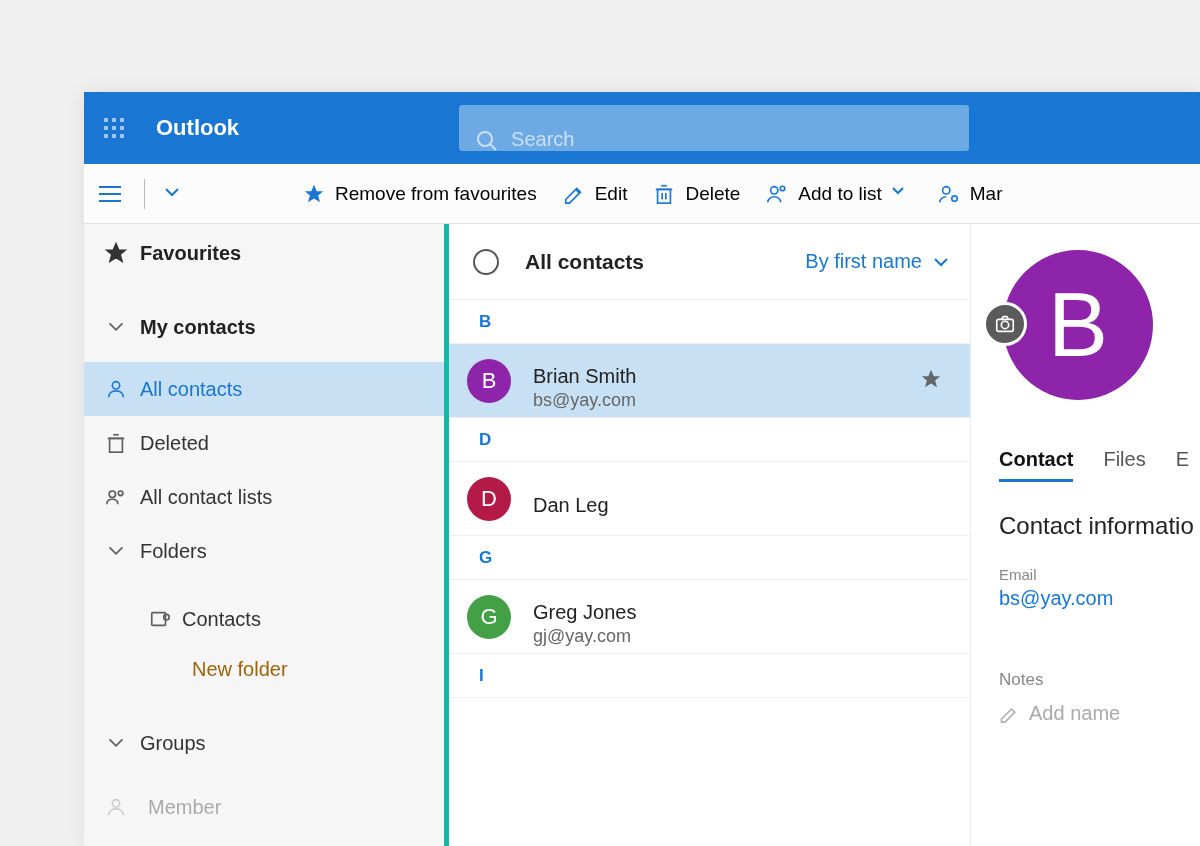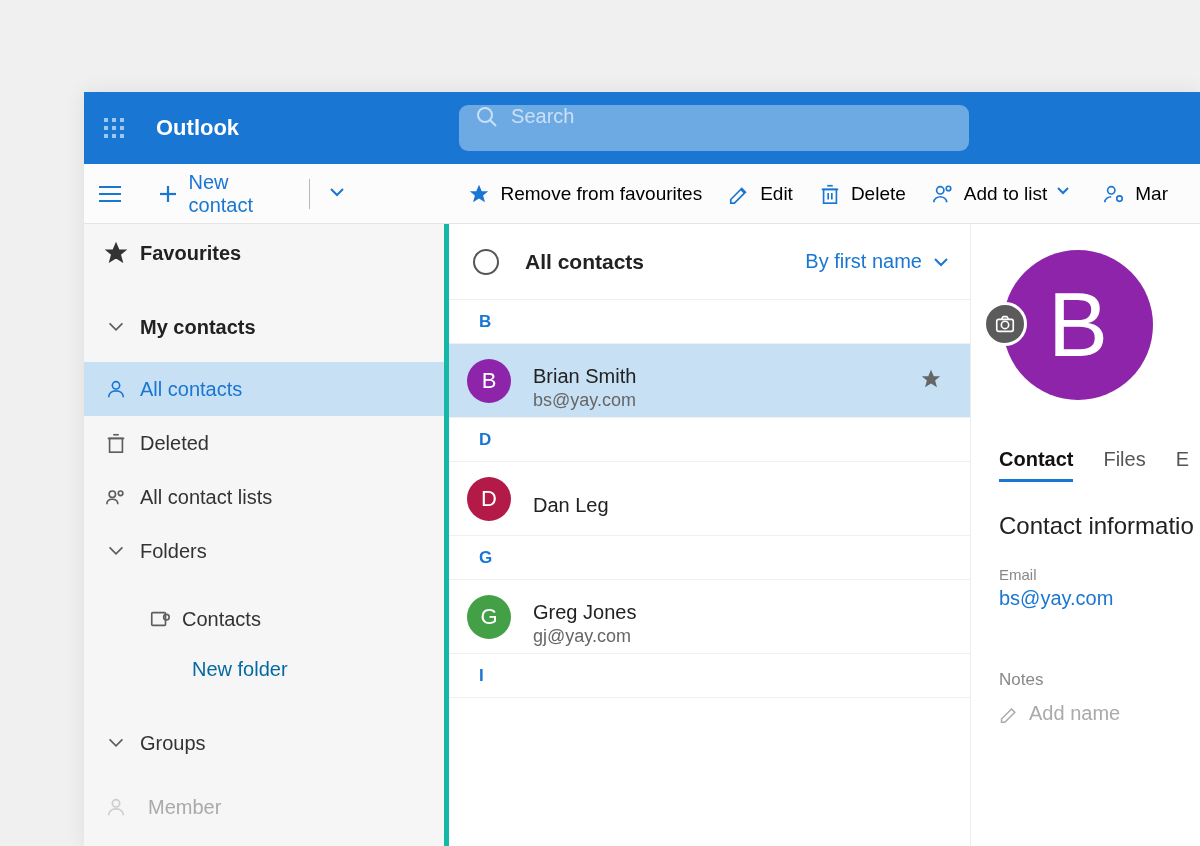--- a/index.html
+++ b/index.html
@@ -27,22 +27,22 @@
   width: 40px; height: 40px; display: flex; align-items: center; justify-content: center; cursor: pointer;
 }
 .apps-grid { display: grid; grid-template-columns: repeat(3,4px); grid-gap: 4px; }
 .apps-grid span { width: 4px; height: 4px; background: #9ec7ef; }
 .app-title { font-size: 22px; font-weight: 600; margin-left: 22px; cursor: pointer; }
 .search-box {
   margin-left: 220px;
   width: 510px;
   height: 46px;
   background: #6daae4;
-  border-radius: 9px;
-  display: flex; align-items: flex-start; padding: 0 16px;
+  border-radius: 3px;
+  display: flex; align-items: flex-end; padding: 0 16px;
   color: #c9e0f5;
 }
 .search-box svg { width: 22px; height: 22px; stroke: #c9e0f5; stroke-width: 2; fill: none; }
 .search-input { background: transparent; border: none; outline: none; color: #c9e0f5; font-size: 20px; margin-left: 14px; flex: 1; }
 .search-input::placeholder { color: #c9e0f5; }
 
 .toolbar {
   height: 60px; border-bottom: 1px solid #e5e5e5; background:#fcfcfc;
   display: flex; align-items: center; padding: 0 6px;
 }
@@ -66,21 +66,21 @@
 .body-row { flex: 1; display: flex; overflow: hidden; }
 
 .sidebar { width: 365px; background: #f6f6f6; border-right: 5px solid #14b8a6; font-size: 20px; color: #333; padding-top: 2px;}
 .sb-item { display: flex; align-items: center; height: 54px; padding: 0 8px; cursor: pointer; }
 .sb-item .ic { width: 48px; display: flex; justify-content: center; }
 .sb-item .ic svg { width: 22px; height: 22px; stroke: #605e5c; stroke-width: 1.8; fill: none; }
 .sb-item.bold { font-weight: 600; color: #222; }
 .sb-item.active { background: #c7e0f4; color: #1976d2; }
 .sb-item.active .ic svg { stroke: #1976d2; }
 .sb-sub { padding-left: 54px; }
-.sb-link { color: #0369a1; padding-left: 108px; height: 46px; display:flex; align-items:center; cursor:pointer;}
+.sb-link { color: #a16207; padding-left: 108px; height: 46px; display:flex; align-items:center; cursor:pointer;}
 .sb-faded { color: #aaa; gap: 8px; }
 .star-fill { fill: #333 !important; stroke: #333 !important; }
 
 .list-col { flex: 1; display: flex; flex-direction: column; min-width: 0;}
 .list-header { height: 76px; display: flex; align-items: center; padding: 0 20px 0 24px; border-bottom: 1px solid #eee; }
 .sel-circle { width: 26px; height: 26px; border: 2px solid #555; border-radius: 50%; cursor:pointer;}
 .list-title { font-weight: 600; font-size: 21px; margin-left: 26px; color: #222;}
 .sort-btn { margin-left: auto; color: #1976d2; font-size: 20px; display:flex; align-items:center; cursor:pointer;}
 .sort-btn svg { width: 18px; height: 18px; stroke: #1976d2; stroke-width: 2; fill: none; margin-left: 10px;}
 
@@ -137,27 +137,20 @@
       <input class="search-input" placeholder="Search" style="">
     </div>
   </div>
 
   <div class="toolbar">
     <div class="hamburger">
         <span></span>
         <span></span>
         <span></span>
       </div>
-    <div class="new-contact">
-      <svg>
-          <line x1="11" y1="3" x2="11" y2="19"></line>
-          <line x1="3" y1="11" x2="19" y2="11"></line>
-        </svg>
-      <span>New contact</span>
-    </div>
     <div class="divider-v"></div>
     <div class="chev-btn">
       <svg>
           <polyline points="3,6 9,12 15,6"></polyline>
         </svg>
     </div>
     <div class="tbar-spacer"></div>
     <div class="tbar-btn">
       <span class="ic">
           <svg viewBox="0 0 24 24">

